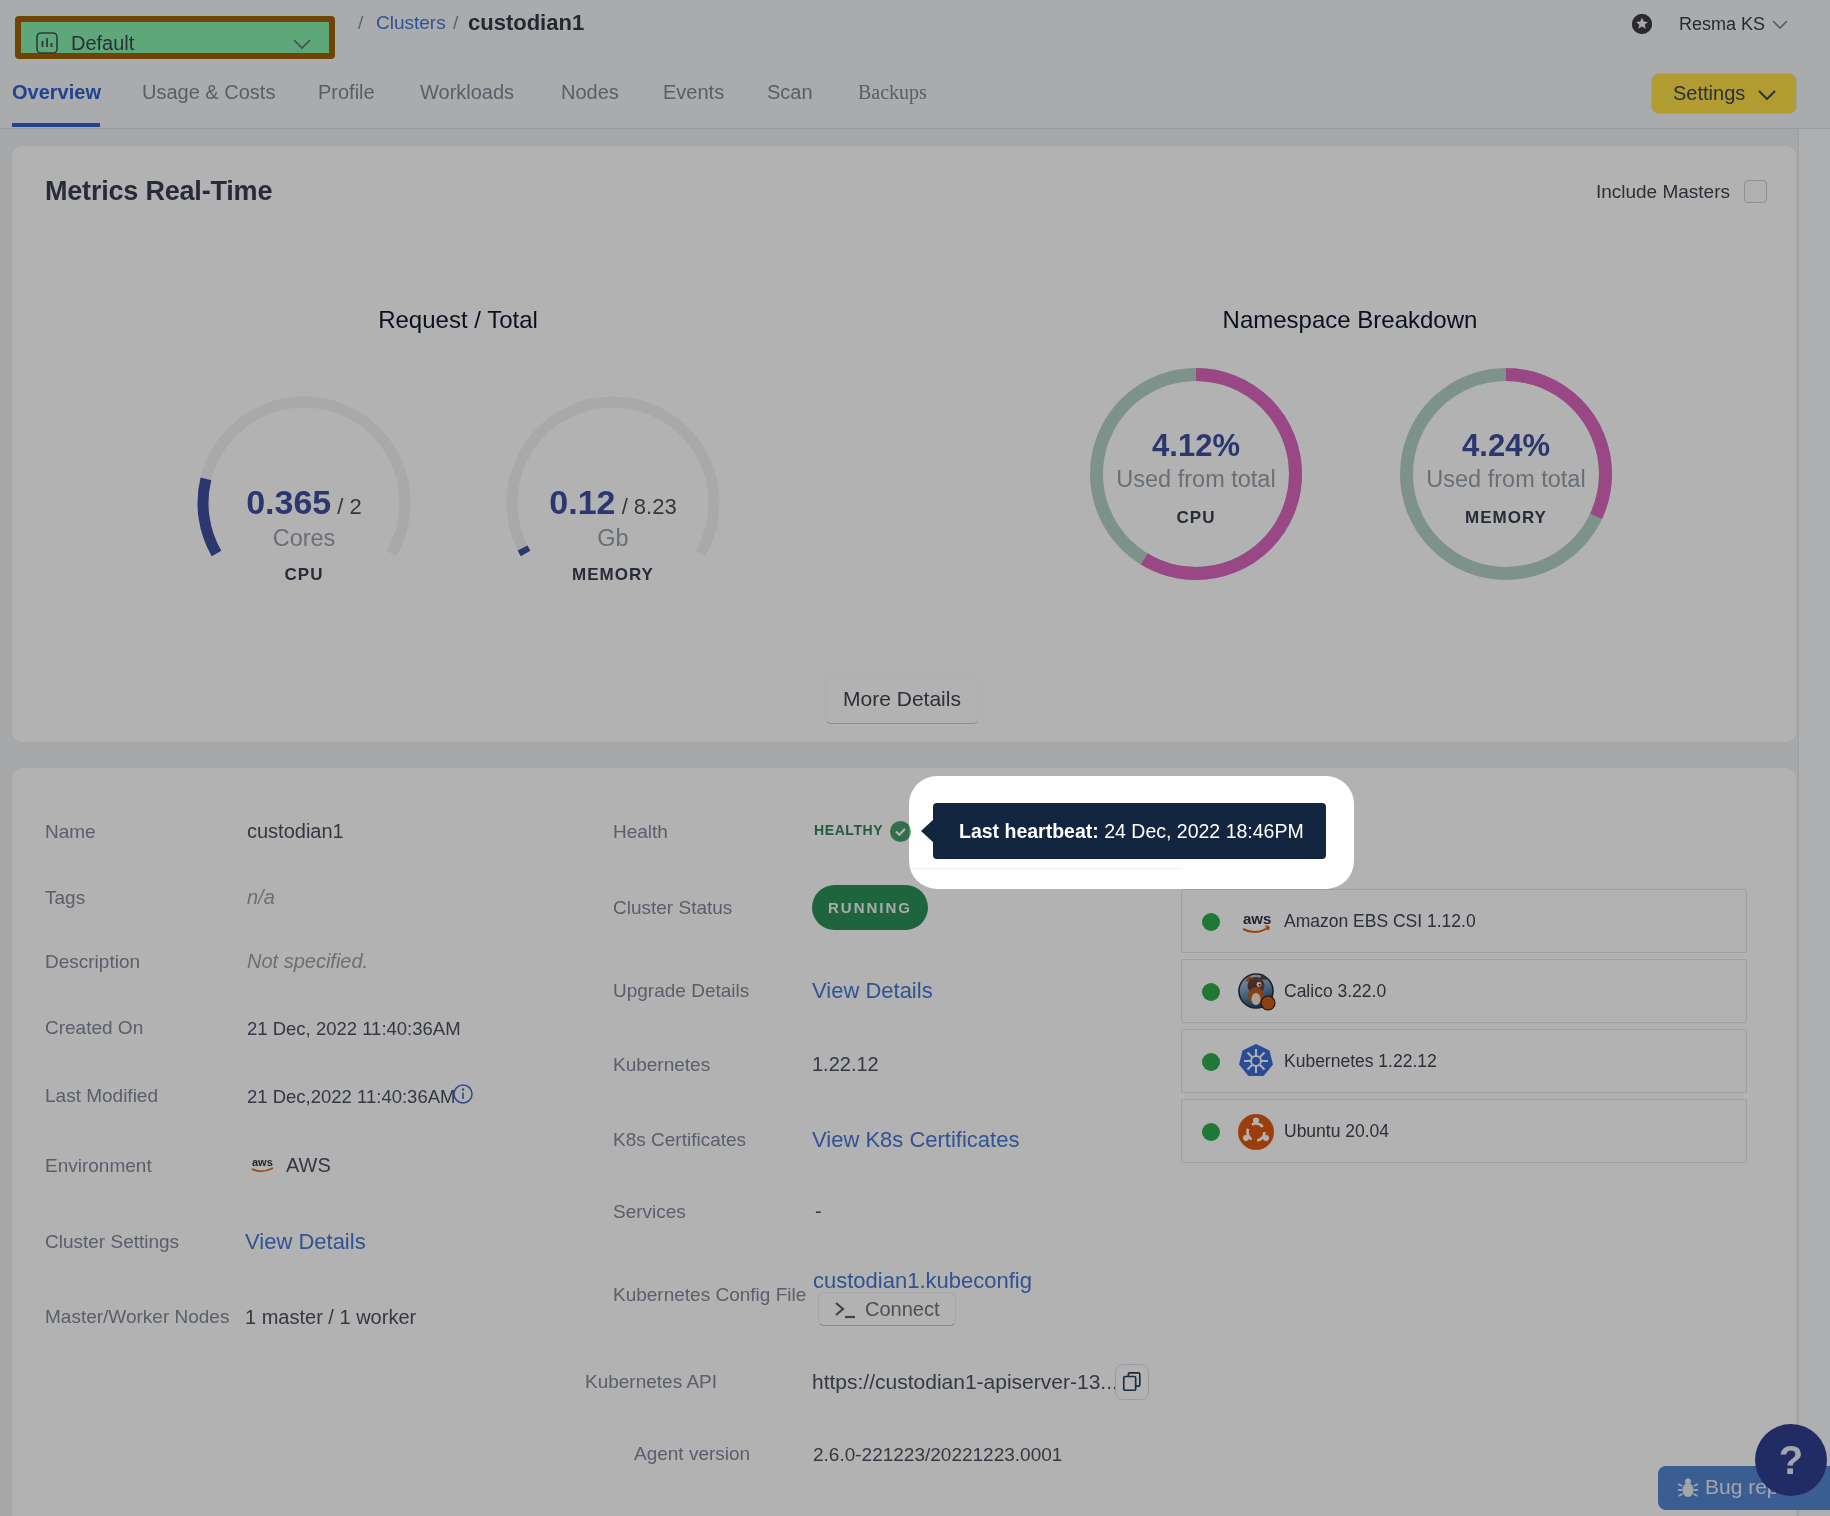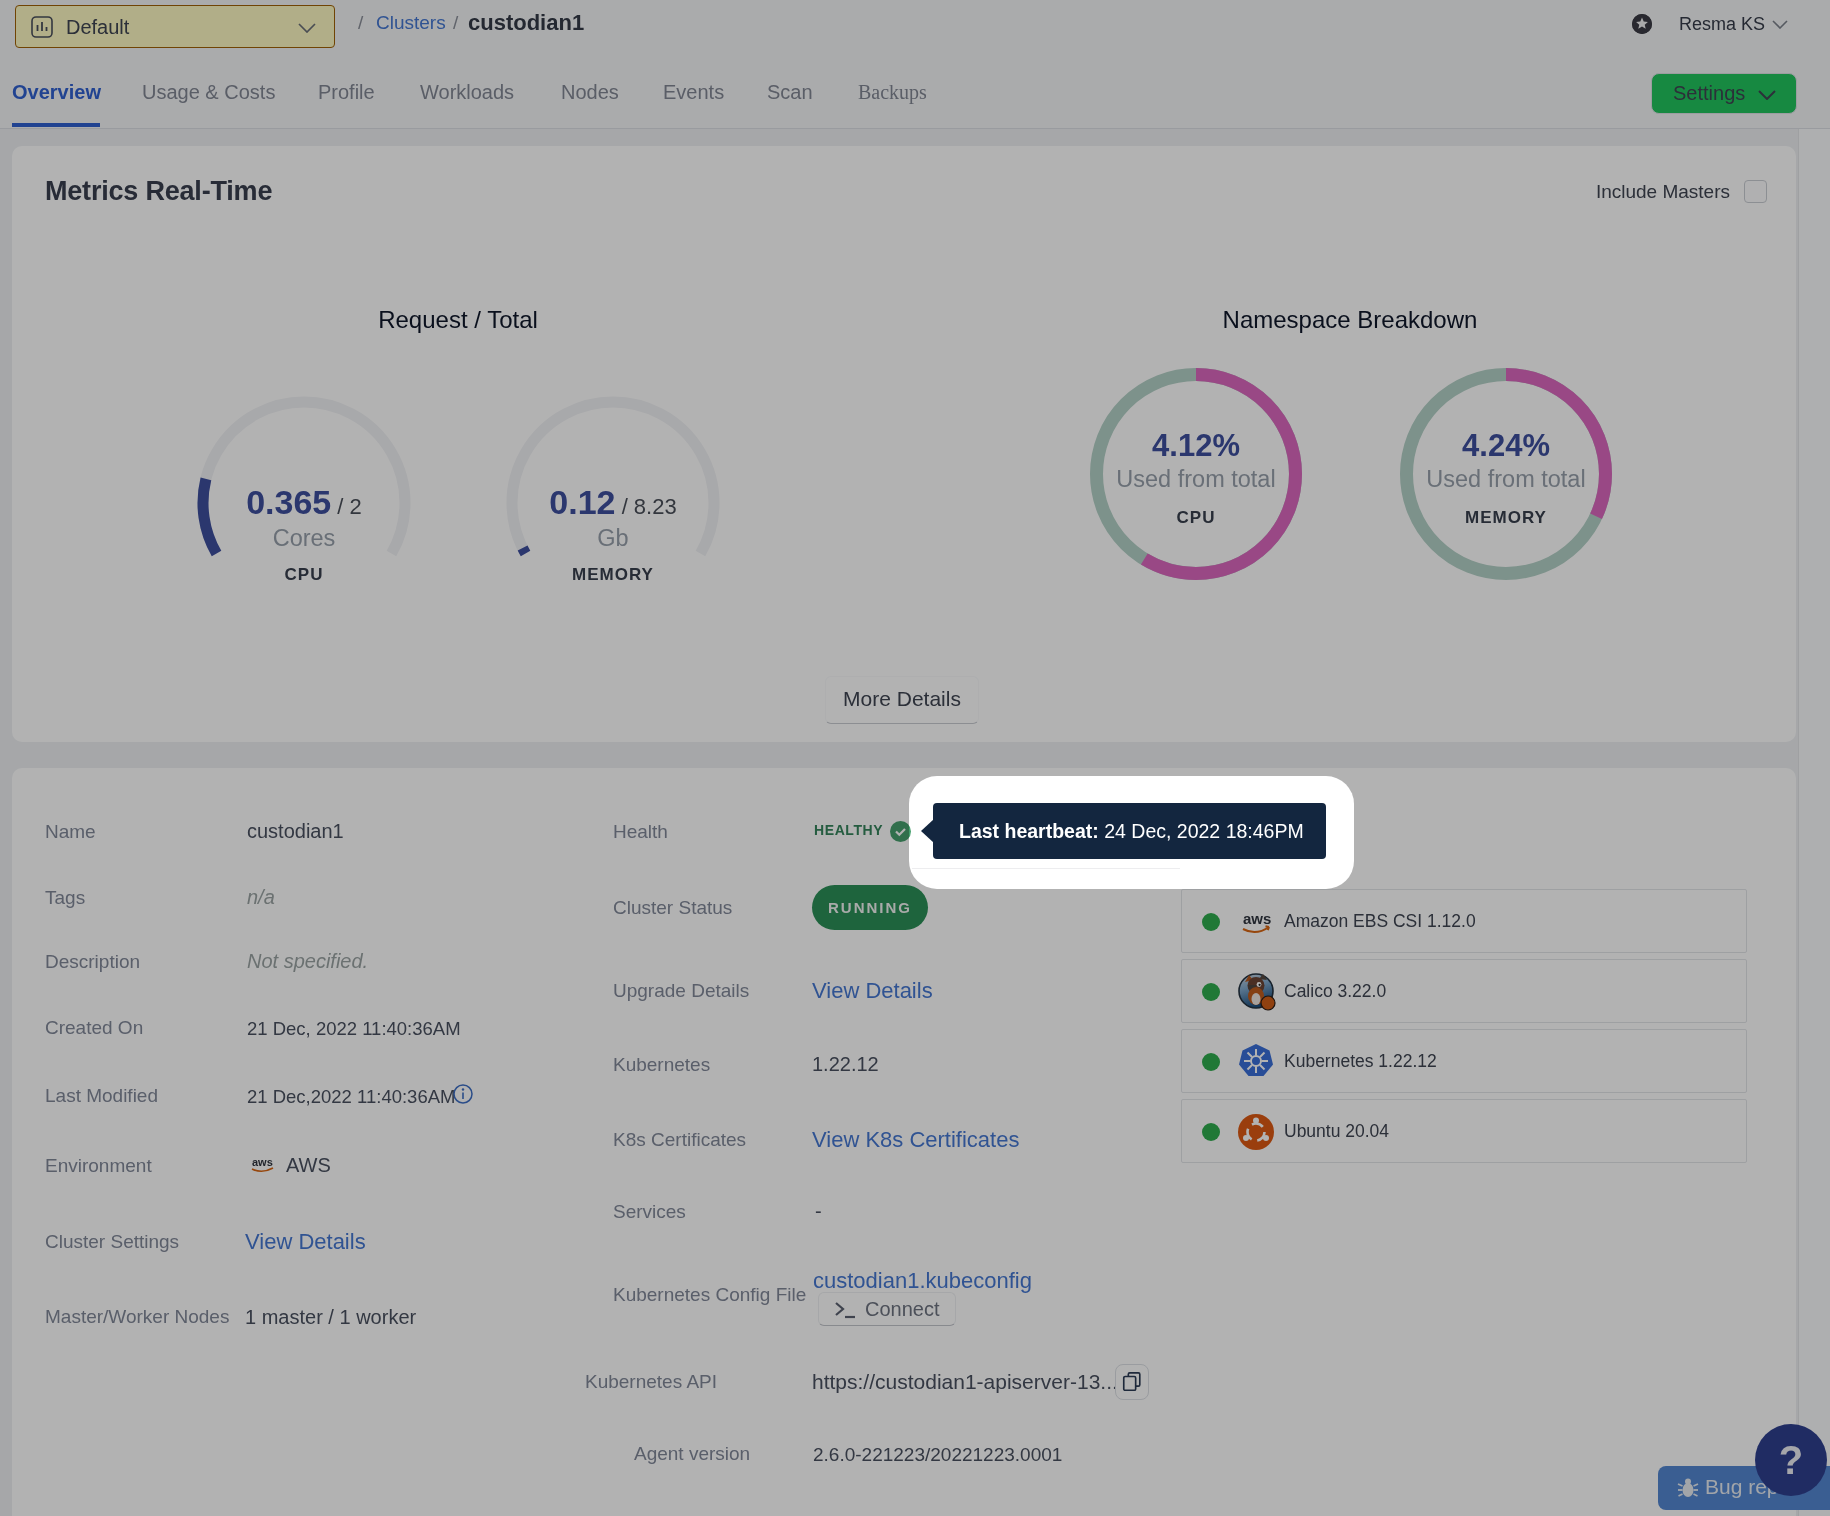--- a/index.html
+++ b/index.html
@@ -1,32 +1,32 @@
 <!DOCTYPE html>
 <html><head>
 <meta charset="utf-8">
 <style>
 * { margin:0; padding:0; box-sizing:border-box; }
 html,body { width:1830px; height:1516px; overflow:hidden; }
 body { font-family:"Liberation Sans", sans-serif; background:#eef0f3; position:relative; color:#3f4552; }
 
 
 #hdr { position:absolute; left:0; top:0; width:1830px; height:129px; background:#f4f5f7; border-bottom:1px solid #dcdfe4; }
-#selbox { position:absolute; left:15px; top:5px; width:320px; height:43px; background:#fef9c3; border:1px solid #a16207; border-radius:4px; }
+#selbox { position:absolute; left:15px; top:16px; width:320px; height:43px; background:#86efac; border:6px solid #a16207; border-radius:4px; }
 #selbox .txt { position:absolute; left:50px; top:10px; font-size:20px; color:#3f4552; }
 .crumb { position:absolute; top:12px; font-size:19px; }
 #custname { font-weight:bold; font-size:22px; top:10px; }
 #avatar { position:absolute; left:1632px; top:14px; width:20px; height:20px; border-radius:50%; background:#3c3c45; }
 #uname { position:absolute; left:1679px; top:14px; font-size:18px; color:#363c49; font-weight:500; }
 
 
 .tab { position:absolute; top:81px; font-size:20px; color:#828794; font-weight:500; }
 #tab-ov { color:#3060d0; font-weight:bold; }
 #ovline { position:absolute; left:12px; top:123px; width:88px; height:4px; background:#3060d0; }
-#settingsbtn { position:absolute; left:1651px; top:73px; width:146px; height:41px; background:#22c55e; border-radius:8px; border:1px solid #dfe1e6; }
+#settingsbtn { position:absolute; left:1651px; top:73px; width:146px; height:41px; background:#fde047; border-radius:8px; border:1px solid #dfe1e6; }
 #settingsbtn span { position:absolute; left:21px; top:8px; font-size:20px; color:#3f4552; }
 
 
 .card { position:absolute; background:#fff; border-radius:10px; }
 #mcard { left:12px; top:146px; width:1784px; height:596px; }
 #dcard { left:12px; top:768px; width:1784px; height:860px; }
 
 #mtitle { position:absolute; left:33px; top:30px; font-size:27px; font-weight:bold; color:#3a4050; letter-spacing:-0.2px; }
 #incm { position:absolute; right:66px; top:35px; font-size:19px; color:#3f4552; }
 #incmbox { position:absolute; right:29px; top:34px; width:23px; height:23px; border:1px solid #c9cdd3; border-radius:4px; background:#fdfdfe; }

